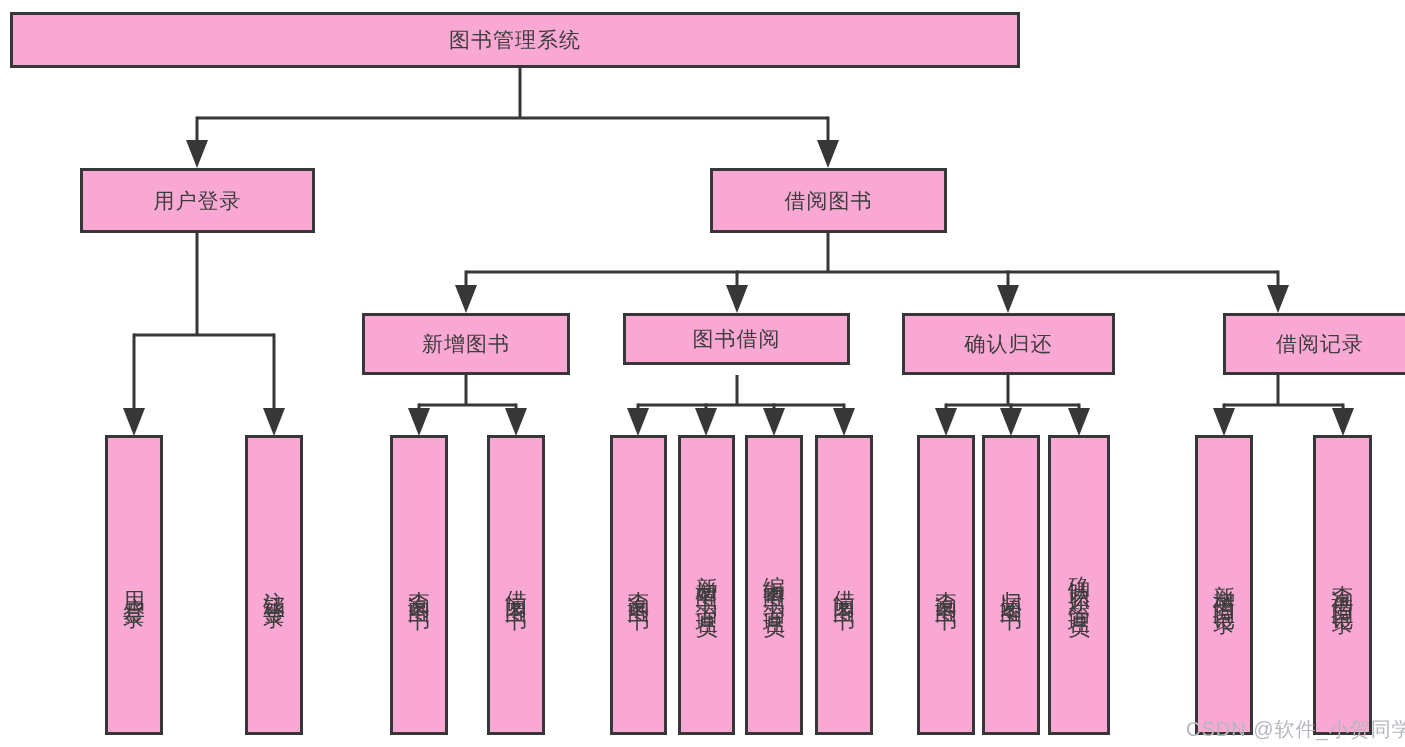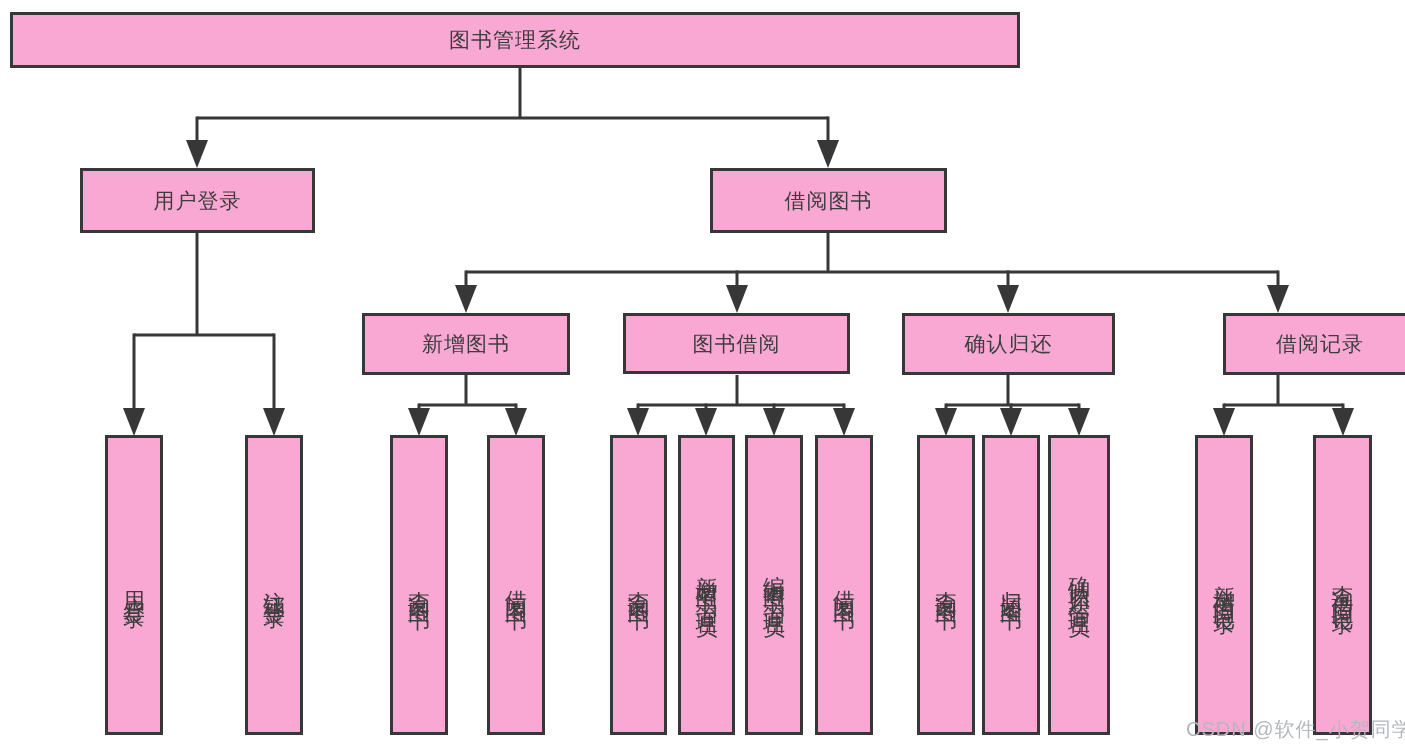--- a/index.html
+++ b/index.html
@@ -146,21 +146,21 @@
 <div class="node h-node" style="left:80px; top:168px; width:235px; height:65px;">
   <span>用户登录</span>
 </div>
 <div class="node h-node" style="left:710px; top:168px; width:237px; height:65px;">
   <span>借阅图书</span>
 </div>
 
 <div class="node h-node" style="left:362px; top:313px; width:208px; height:62px;">
   <span>新增图书</span>
 </div>
-<div class="node h-node" style="left:623px; top:313px; width:227px; height:61px;">
+<div class="node h-node" style="left:623px; top:313px; width:227px; height:52px;">
   <span>图书借阅</span>
 </div>
 <div class="node h-node" style="left:902px; top:313px; width:213px; height:62px;">
   <span>确认归还</span>
 </div>
 <div class="node h-node" style="left:1223px; top:313px; width:194px; height:62px;">
   <span>借阅记录</span>
 </div>
 
 <div class="node v-node" style="left:105px; top:435px; width:58px; height:300px;">

